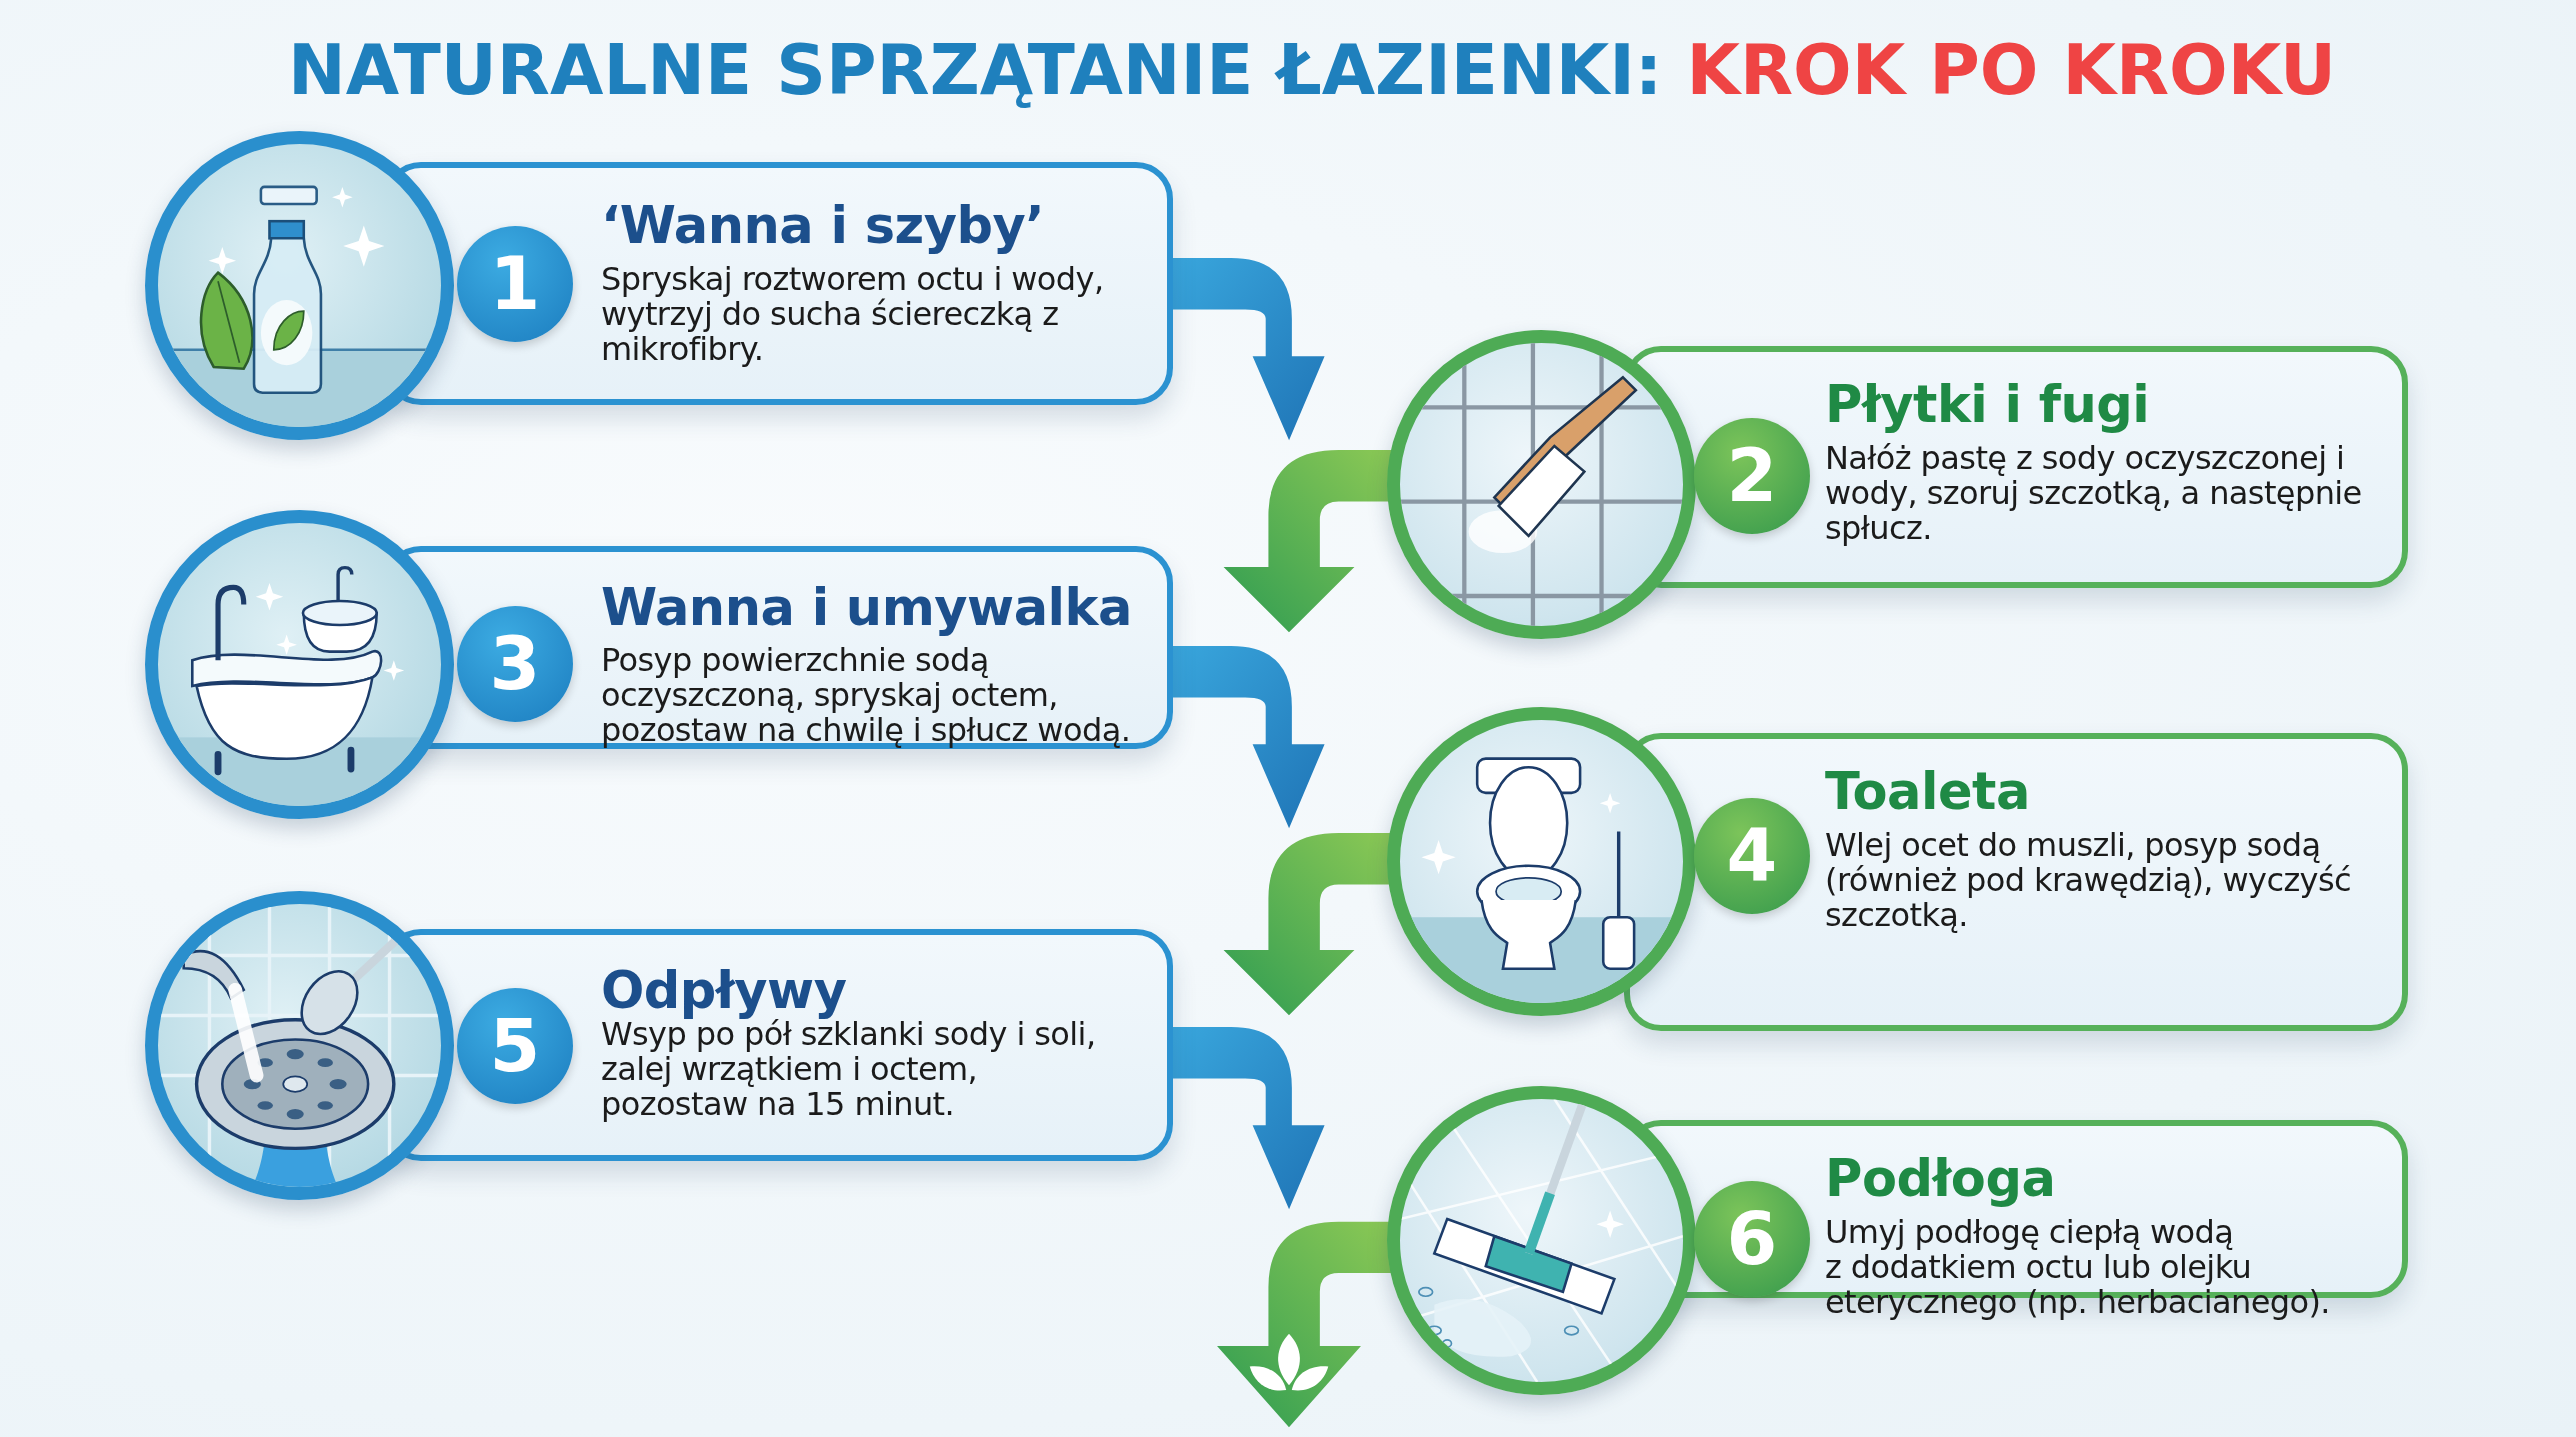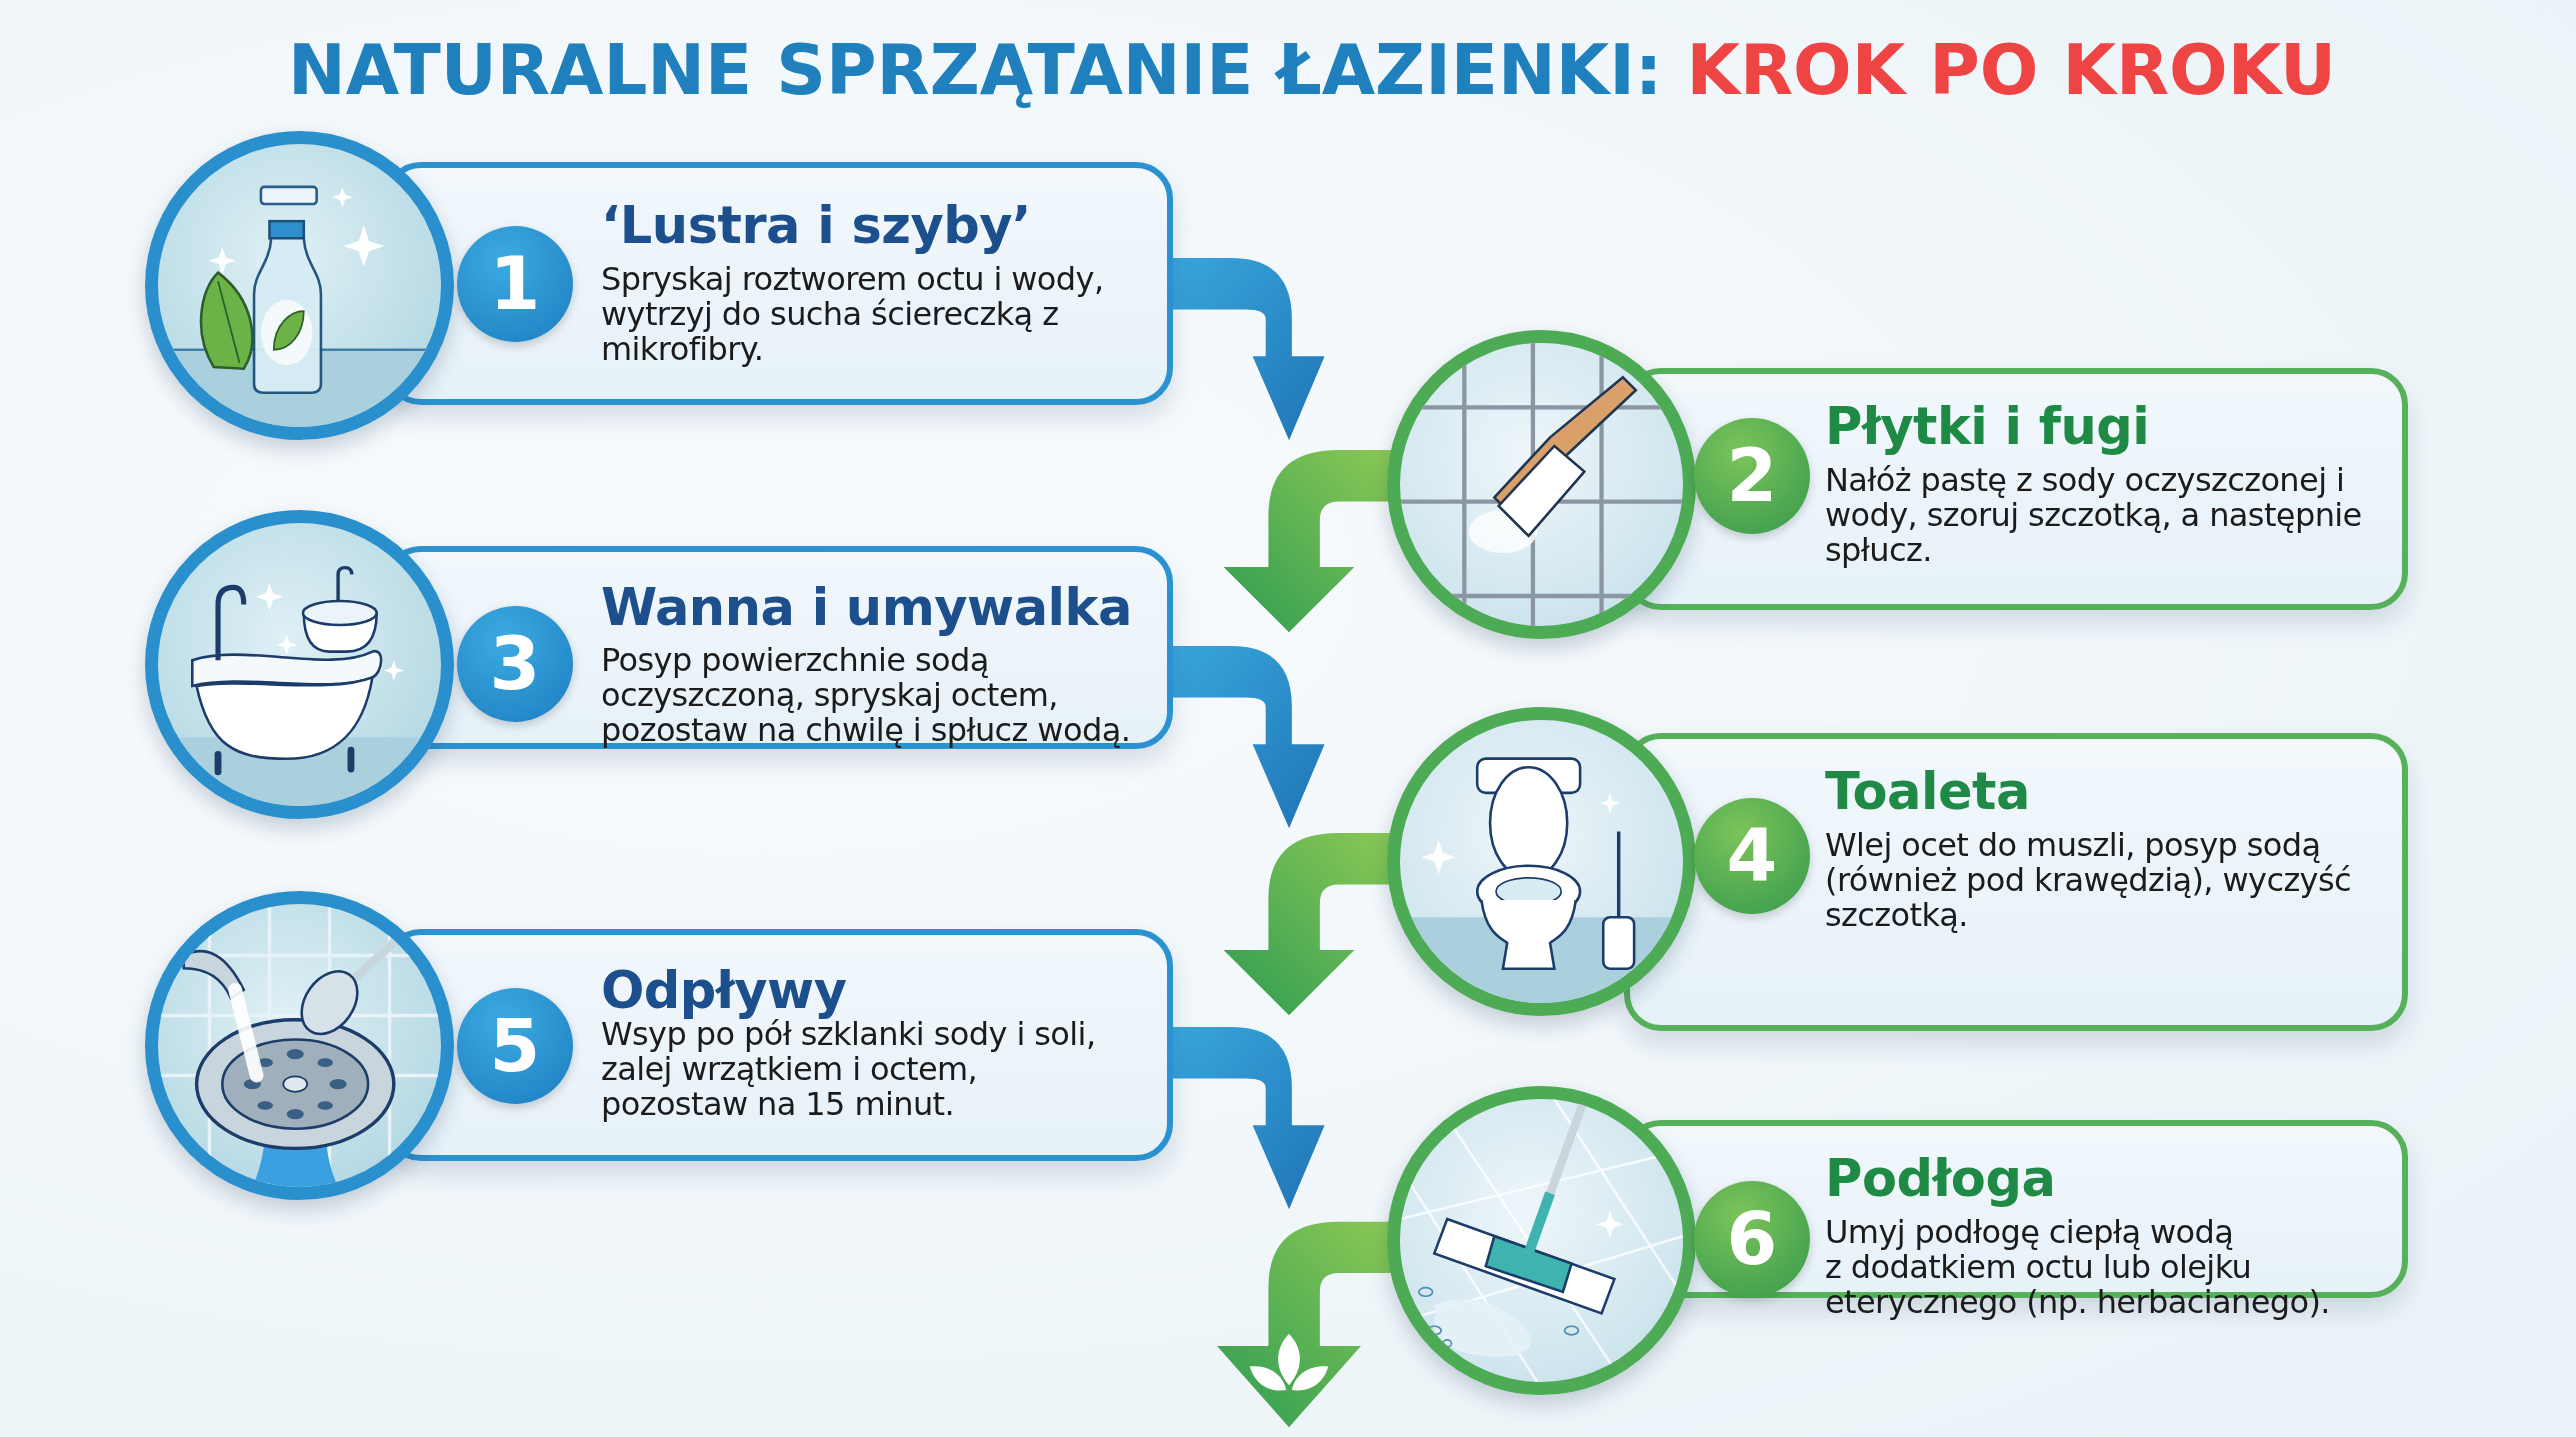--- a/index.html
+++ b/index.html
@@ -100,21 +100,21 @@
 <svg class="arrow" style="left:1217px;top:1217px;width:187px;height:215px" viewBox="0 0 200 230">
   <path d="M200 5 H130 Q55 5 55 75 V138 H0 L77 225 L154 138 H110 V80 Q110 60 130 60 H200 Z" fill="url(#gg)"></path>
   <g fill="#ffffff">
     <path d="M77 180 C60 160 63 140 77 125 C91 140 94 160 77 180 Z"></path>
     <path d="M74 185 C55 188 40 178 35 160 C55 158 70 168 74 185 Z"></path>
     <path d="M80 185 C99 188 114 178 119 160 C99 158 84 168 80 185 Z"></path>
   </g>
 </svg>
 
 <div class="card blue" style="left:384px;top:162px;width:789px;height:243px">
-  <div class="c-title" style="top:28px">‘Lustra i szyby’</div>
+  <div class="c-title" style="top:28px">‘Wanna i szyby’</div>
   <div class="c-body" style="top:94px">Spryskaj roztworem octu i wody,
 wytrzyj do sucha ściereczką z
 mikrofibry.</div>
 </div>
 <div class="circle blue" style="left:145px;top:131px">
   <svg viewBox="0 0 330 330">
     <rect x="0" y="240" width="330" height="90" fill="#a9d0dc"></rect>
     <line x1="0" y1="240" x2="330" y2="240" stroke="#3f7fa8" stroke-width="3"></line>
     <path d="M65 260 C40 220 50 170 70 150 C110 180 120 230 100 262 Z" fill="#6bb347" stroke="#2d5d2b" stroke-width="3"></path>
     <path d="M70 160 L95 255" stroke="#2d5d2b" stroke-width="2"></path>
@@ -123,21 +123,21 @@
     <path d="M132 110 C130 140 112 150 112 175 V280 Q112 290 122 290 H180 Q190 290 190 280 V175 C190 150 172 140 170 110 Z" fill="#d6ecf5" stroke="#1c4f7a" stroke-width="3" opacity="0.95"></path>
     <ellipse cx="150" cy="220" rx="30" ry="38" fill="#f4fafc"></ellipse>
     <path d="M135 240 C135 210 155 195 170 195 C170 220 155 240 135 240 Z" fill="#6bb347" stroke="#2d5d2b" stroke-width="2"></path>
     <path d="M240 95 l6 18 18 6 -18 6 -6 18 -6 -18 -18 -6 18 -6 z" fill="#ffffff"></path>
     <path d="M75 120 l4 12 12 4 -12 4 -4 12 -4 -12 -12 -4 12 -4 z" fill="#ffffff"></path>
     <path d="M215 50 l3 9 9 3 -9 3 -3 9 -3 -9 -9 -3 9 -3 z" fill="#ffffff"></path>
   </svg>
 </div>
 <div class="badge blue" style="left:457px;top:226px">1</div>
 
-<div class="card green" style="left:1624px;top:368px;width:784px;height:242px">
+<div class="card green" style="left:1624px;top:346px;width:784px;height:242px">
   <div class="c-title" style="top:23.4px;left:195px">Płytki i fugi</div>
   <div class="c-body" style="top:89px;left:195px">Nałóż pastę z sody oczyszczonej i
 wody, szoruj szczotką, a następnie
 spłucz.</div>
 </div>
 <div class="circle green" style="left:1387px;top:330px">
   <svg viewBox="0 0 330 330">
     <g stroke="#8a97a3" stroke-width="5">
       <line x1="75" y1="0" x2="75" y2="330"></line>
         <line x1="155" y1="0" x2="155" y2="330"></line>

